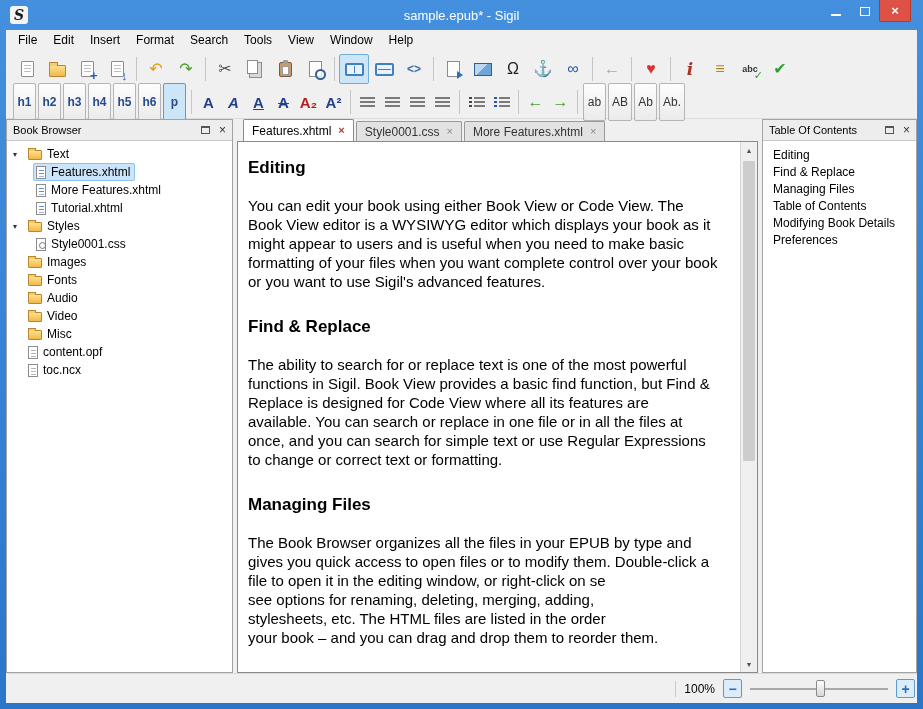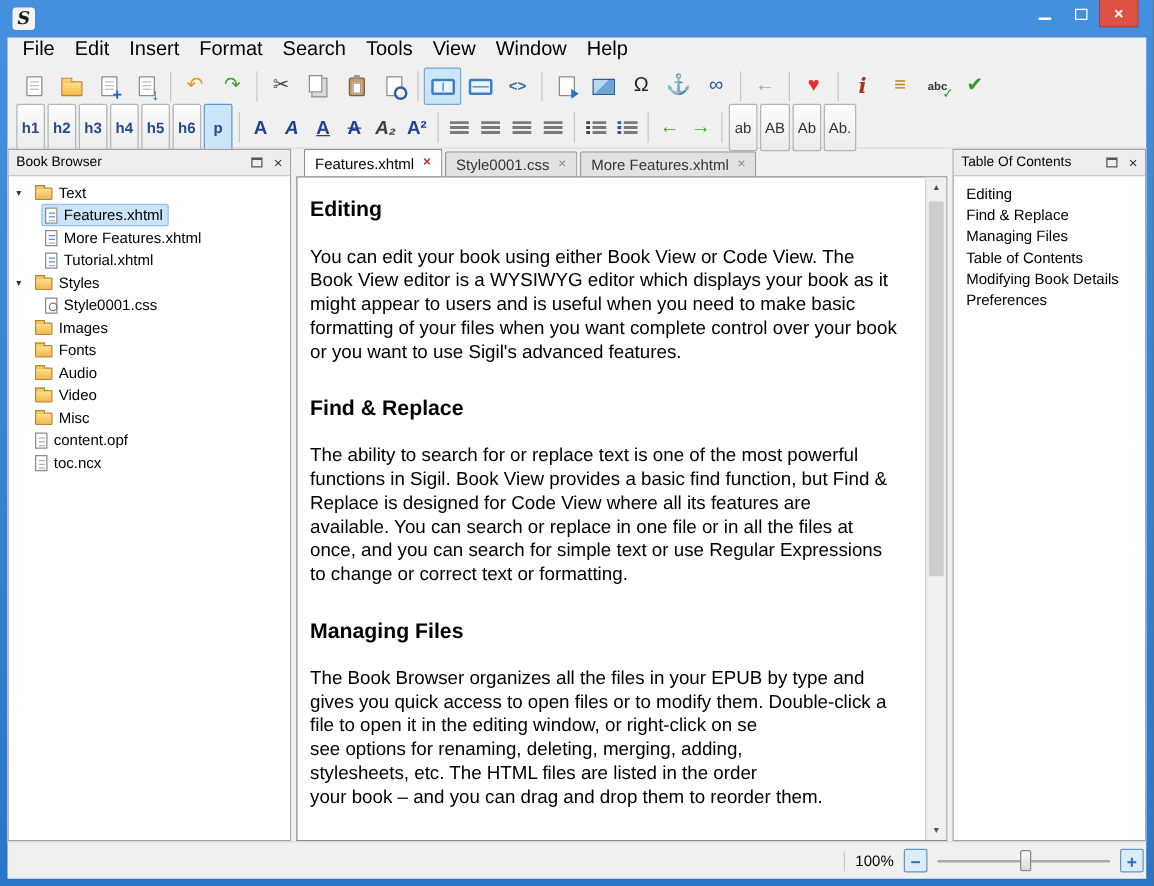--- a/index.html
+++ b/index.html
@@ -18,21 +18,21 @@
   .wbtn { width:29px; display:flex; align-items:center; justify-content:center; color:#fff; }
   .wbtn .minbar { width:10px; height:2px; background:#fff; margin-top:8px; }
   .wbtn .maxbox { width:10px; height:9px; border:1px solid #fff; }
   .wbtn.close { width:32px; background:#de5246; border:1px solid #b33a30; border-top:none;
                 font-size:13px; font-weight:bold; border-radius:0 0 2px 2px; }
 
   
   .inner { position:absolute; top:30px; left:6px; right:6px; bottom:6px;
            background:#f0f0f0; display:flex; flex-direction:column; }
 
-  .menubar { height:22px; display:flex; align-items:flex-end; padding-left:4px; font-size:16px; }
+  .menubar { height:22px; display:flex; align-items:flex-start; padding-left:4px; font-size:12px; }
   .menu-item { padding:3px 8px; }
 
   .toolbar { display:flex; align-items:center; padding-left:6px; }
   .tb1 { height:34px; }
   .tb2 { height:33px; border-bottom:1px solid #dcdcdc; }
   .tbtn { width:30px; height:30px; display:flex; align-items:center; justify-content:center;
           position:relative; border:1px solid transparent; border-radius:2px; }
   .tb2 .tbtn { width:25px; height:26px; }
   .tbtn.selected { background:#cde6f7; border-color:#72add8; }
   .tsep { width:1px; height:24px; background:#c6c6c6; margin:0 4px; flex:none; }
@@ -150,20 +150,21 @@
   .sl-thumb { position:absolute; left:48%; top:1px; width:9px; height:17px; background:linear-gradient(#fdfdfd,#d8d8d8);
               border:1px solid #8a8a8a; border-radius:2px; }
 </style>
 </head>
 <body>
 
 <div class="frame">
 
   <div class="titlebar">
     <div class="logo">S</div>
+    <div class="title">sample.epub* - Sigil</div>
     <div class="win-controls">
       <div class="wbtn">
           <span class="minbar"></span>
         </div>
       <div class="wbtn">
           <span class="maxbox"></span>
         </div>
       <div class="wbtn close">
           <span>×</span>
         </div>
@@ -286,21 +287,21 @@
       <div class="tbtn">
           <span class="g fmtA it" style="color: rgb(35, 64, 142);">A</span>
         </div>
       <div class="tbtn">
           <span class="g fmtA un" style="color: rgb(35, 64, 142);">A</span>
         </div>
       <div class="tbtn">
           <span class="g fmtA st" style="color: rgb(35, 64, 142);">A</span>
         </div>
       <div class="tbtn">
-          <span class="g fmtA" style="color: #404040; font-style: italic;">A₂</span>
+          <span class="g fmtA" style="color: #b91c1c;">A₂</span>
         </div>
       <div class="tbtn">
           <span class="g fmtA" style="color: rgb(35, 64, 142);">A²</span>
         </div>
       <span class="tsep"></span>
       <div class="tbtn">
           <span class="t-ic t-lines"></span>
         </div>
       <div class="tbtn">
           <span class="t-ic t-lines"></span>

